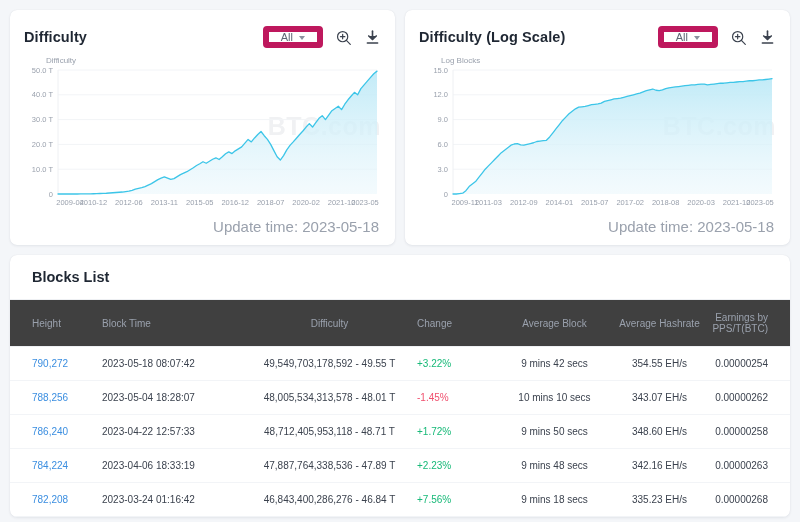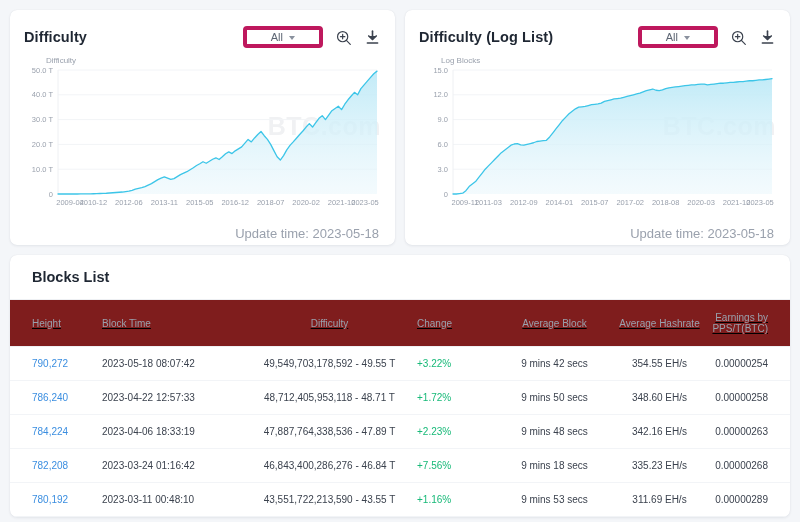--- a/index.html
+++ b/index.html
@@ -18,51 +18,51 @@
     box-shadow: 0 1px 3px rgba(16,30,54,.07), 0 0 1px rgba(16,30,54,.10);
   }
   .chart-card { width: 385px; height: 235px; padding: 14px 14px 8px 14px; position: relative; }
 
   .chart-head { display: flex; align-items: center; justify-content: space-between; height: 26px; }
   .chart-title { font-size: 14.5px; font-weight: bold; color: #1f2733; letter-spacing: .1px; }
   .chart-tools { display: flex; align-items: center; gap: 12px; }
 
   .range-select {
     display: flex; align-items: center; gap: 6px;
-    border: 4px solid #be185d; border-radius: 4px;
-    height: 22px; padding: 0 24px; min-width: 44px;
+    border: 6px solid #be185d; border-radius: 4px;
+    height: 22px; padding: 0 12px; min-width: 44px;
     justify-content: flex-start;
   }
   .range-select .rs-label { font-size: 11px; color: #5c6573; }
   .chev { width: 0; height: 0; border-left: 3.5px solid transparent; border-right: 3.5px solid transparent; border-top: 4px solid #8a919e; margin-top: 1px; }
 
   .icon-btn { width: 17px; height: 17px; display: block; color: #3b424e; }
   .icon-btn svg { display: block; }
 
   .plot-wrap { position: relative; width: 100%; height: 160px; margin-top: 6px; }
   .axis-name { position: absolute; left: 22px; top: 0; font-size: 8px; color: #9aa1ad; }
   .watermark {
     position: absolute; left: 0; right: 0; top: 56px;
     text-align: right; font-size: 25px; font-weight: bold;
     color: #f0f1f3; letter-spacing: .5px; pointer-events: none;
   }
   .plot-svg { position: absolute; left: 0; top: 0; }
   .ylab { font-size: 7.5px; fill: #9aa1ad; text-anchor: end; }
   .xlab { font-size: 7.5px; fill: #9aa1ad; text-anchor: middle; }
   .gridline { stroke: #f2f4f7; stroke-width: 1; }
 
-  .update-time { position: absolute; right: 16px; bottom: 4px; font-size: 13px; color: #9aa1ad; }
+  .update-time { position: absolute; right: 16px; bottom: 10px; font-size: 15px; color: #9aa1ad; }
 
   
   .blocks-card { margin-top: 10px; width: 780px; height: 262px; overflow: hidden; }
   .blocks-head { height: 44px; display: flex; align-items: center; padding: 0 22px; }
   .blocks-title { font-size: 14.5px; font-weight: bold; color: #1f2733; }
 
   table { width: 100%; border-collapse: collapse; table-layout: fixed; }
-  thead tr { background: #7f1d1d; text-decoration: underline; }
+  thead tr { background: #404040; }
   th {
     font-size: 10px; font-weight: normal; color: #9aa1ad;
     padding: 12px 0; border-top: 1px solid #eef0f3; border-bottom: 1px solid #eef0f3;
   }
   td { font-size: 10px; color: #3b424e; padding: 11px 0; border-bottom: 1px solid #f2f4f7; }
   .c-height { width: 92px; text-align: left; padding-left: 22px; }
   .c-time   { width: 140px; text-align: left; }
   .c-diff   { width: 175px; text-align: center; }
   .c-change { width: 85px; text-align: left; }
   .c-avgb   { width: 105px; text-align: center; }
@@ -140,21 +140,21 @@
             <text x="317.55555555555554" y="149" class="xlab">2021-10</text>
             <text x="341" y="149" class="xlab">2023-05</text>
           </svg>
       </div>
 
       <div class="update-time">Update time: 2023-05-18</div>
     </div>
 
     <div class="card chart-card">
       <div class="chart-head">
-        <div class="chart-title">Difficulty (Log List)</div>
+        <div class="chart-title">Difficulty (Log Scale)</div>
         <div class="chart-tools">
           <div class="range-select">
             <span class="rs-label">All</span>
             <span class="chev"></span>
           </div>
           <span class="icon-btn">
             <svg viewBox="0 0 20 20" width="17" height="17" fill="none" stroke="currentColor" stroke-width="1.4">
               <circle cx="9" cy="9" r="6"></circle>
                 <line x1="13.4" y1="13.4" x2="18" y2="18" stroke-linecap="round"></line>
               <line x1="6.4" y1="9" x2="11.6" y2="9" stroke-linecap="round"></line>
@@ -232,20 +232,29 @@
           <tr>
             <td class="c-height height-link">790,272</td>
             <td class="c-time">2023-05-18 08:07:42</td>
             <td class="c-diff">49,549,703,178,592 - 49.55 T</td>
             <td class="c-change up">+3.22%</td>
             <td class="c-avgb">9 mins 42 secs</td>
             <td class="c-hash">354.55 EH/s</td>
             <td class="c-earn">0.00000254</td>
           </tr>
           <tr>
+            <td class="c-height height-link">788,256</td>
+            <td class="c-time">2023-05-04 18:28:07</td>
+            <td class="c-diff">48,005,534,313,578 - 48.01 T</td>
+            <td class="c-change down">-1.45%</td>
+            <td class="c-avgb">10 mins 10 secs</td>
+            <td class="c-hash">343.07 EH/s</td>
+            <td class="c-earn">0.00000262</td>
+          </tr>
+          <tr>
             <td class="c-height height-link">786,240</td>
             <td class="c-time">2023-04-22 12:57:33</td>
             <td class="c-diff">48,712,405,953,118 - 48.71 T</td>
             <td class="c-change up">+1.72%</td>
             <td class="c-avgb">9 mins 50 secs</td>
             <td class="c-hash">348.60 EH/s</td>
             <td class="c-earn">0.00000258</td>
           </tr>
           <tr>
             <td class="c-height height-link">784,224</td>

